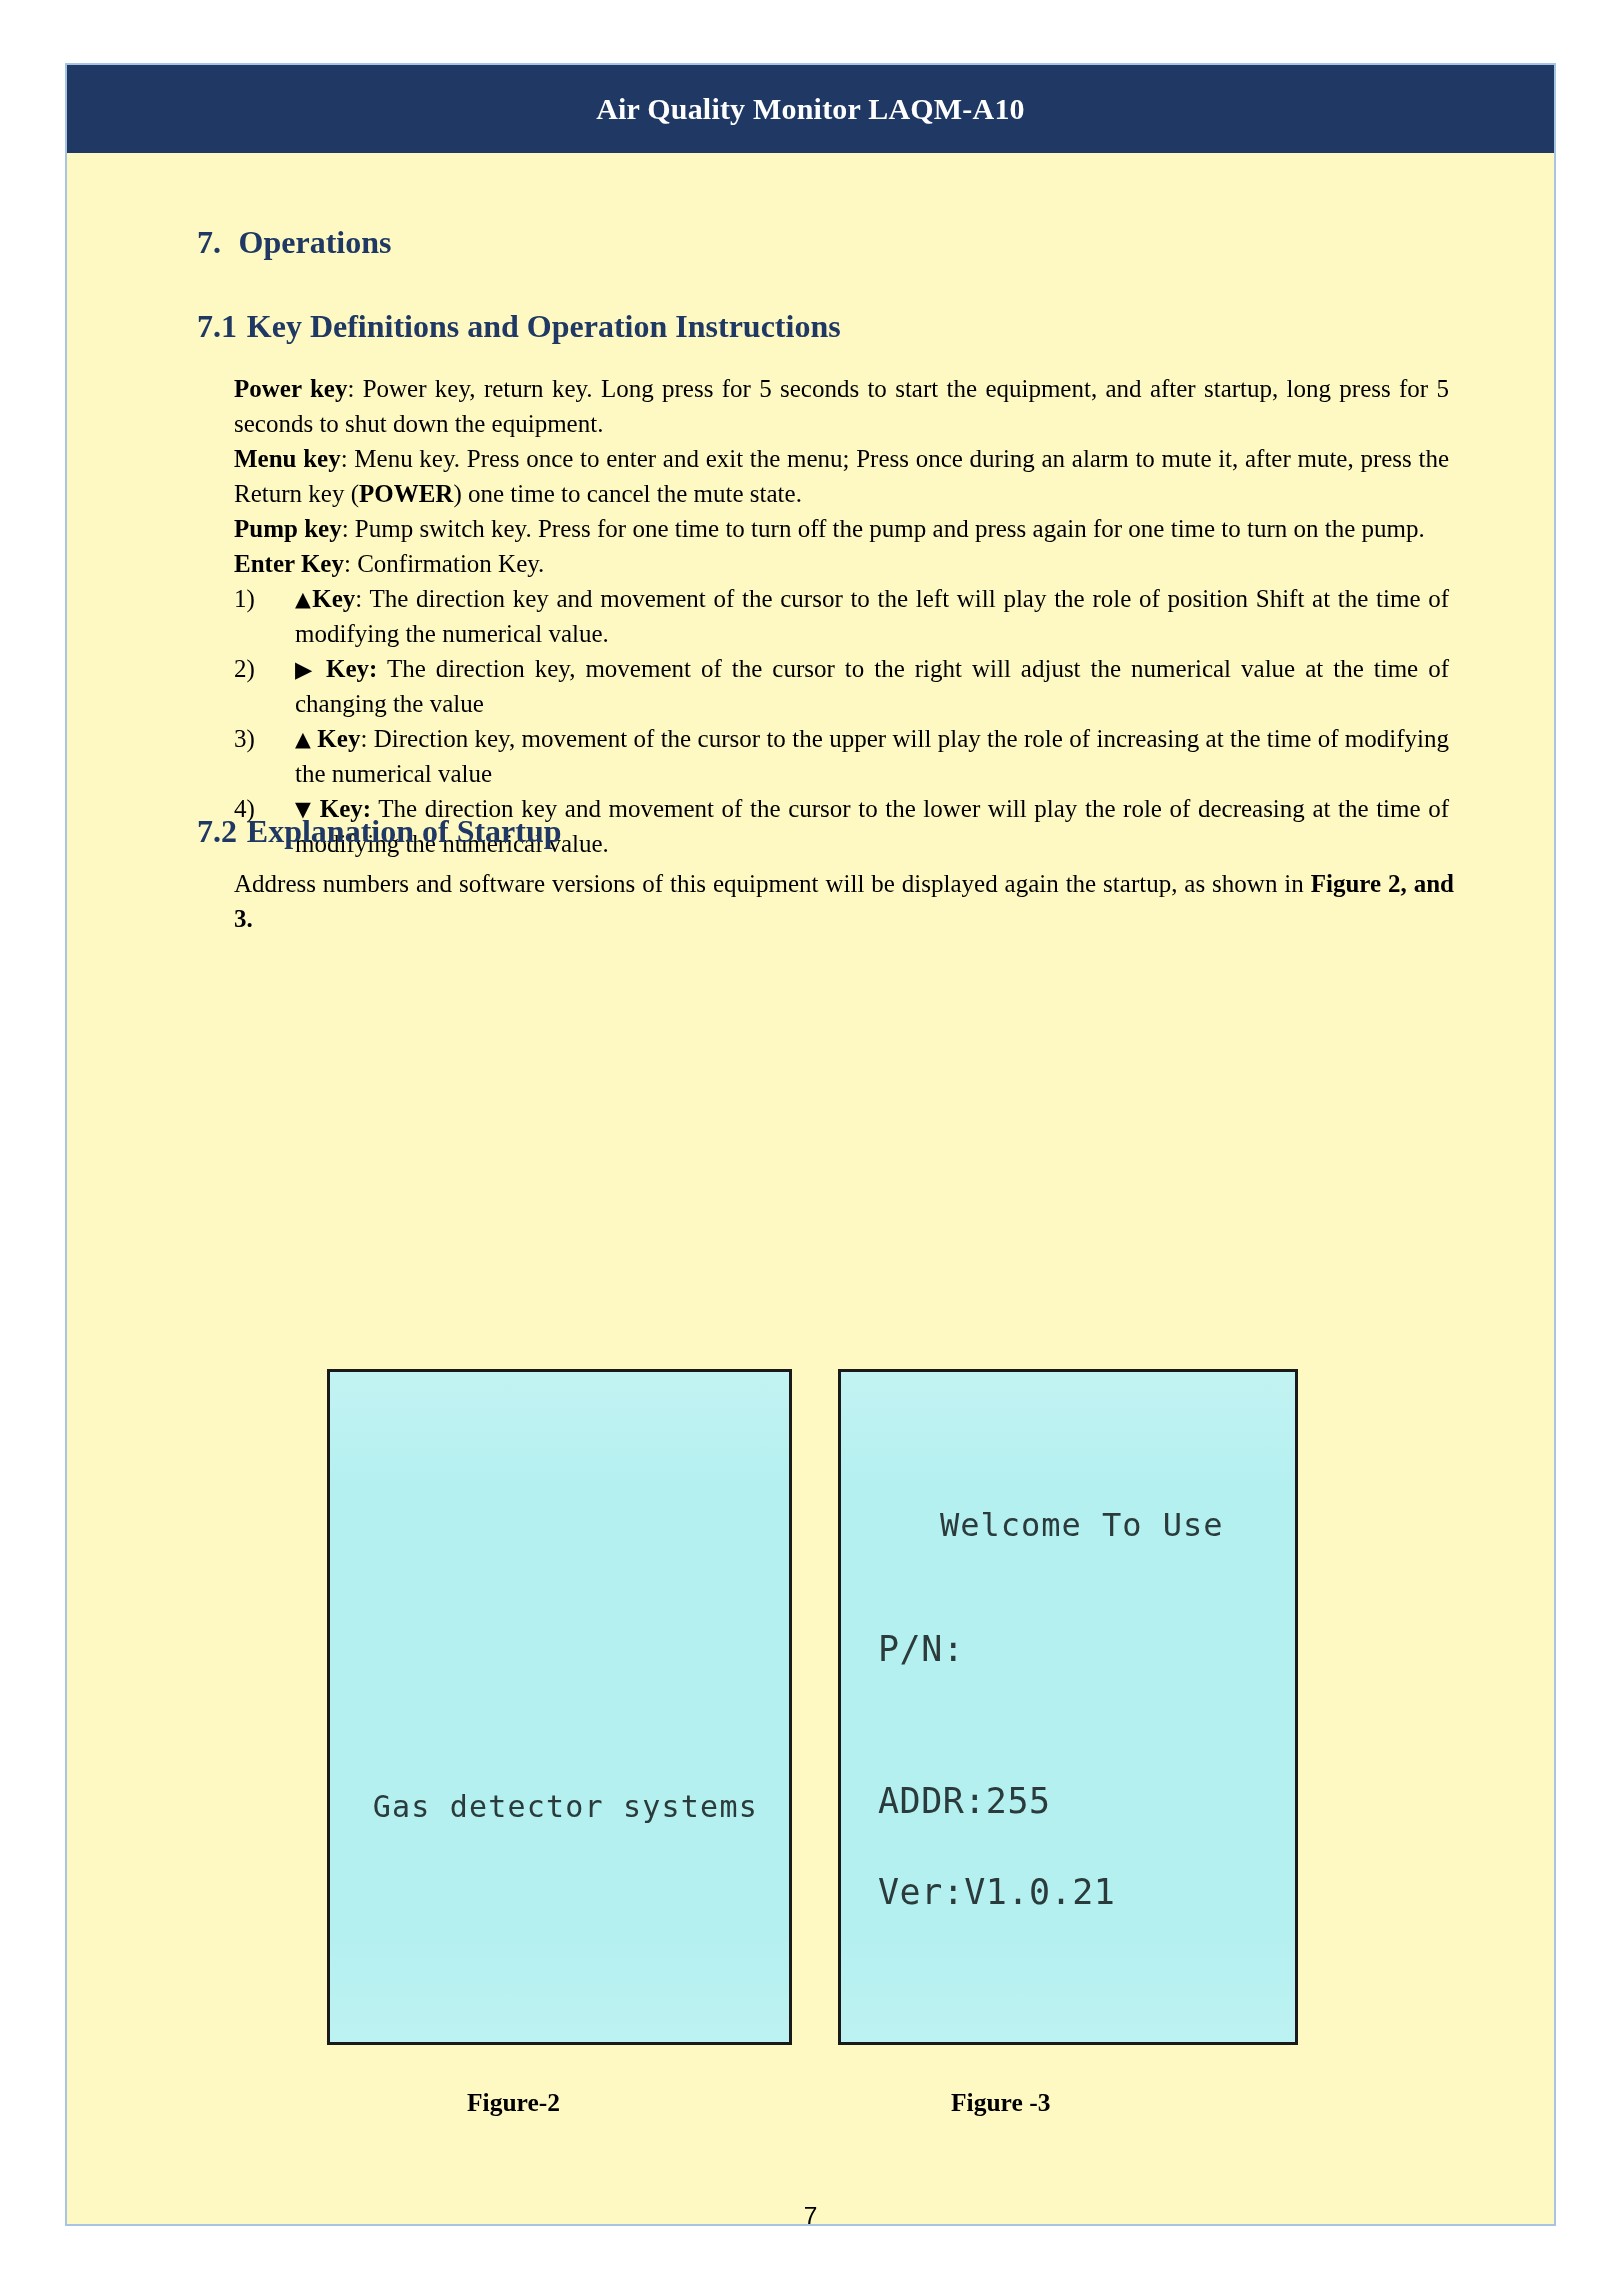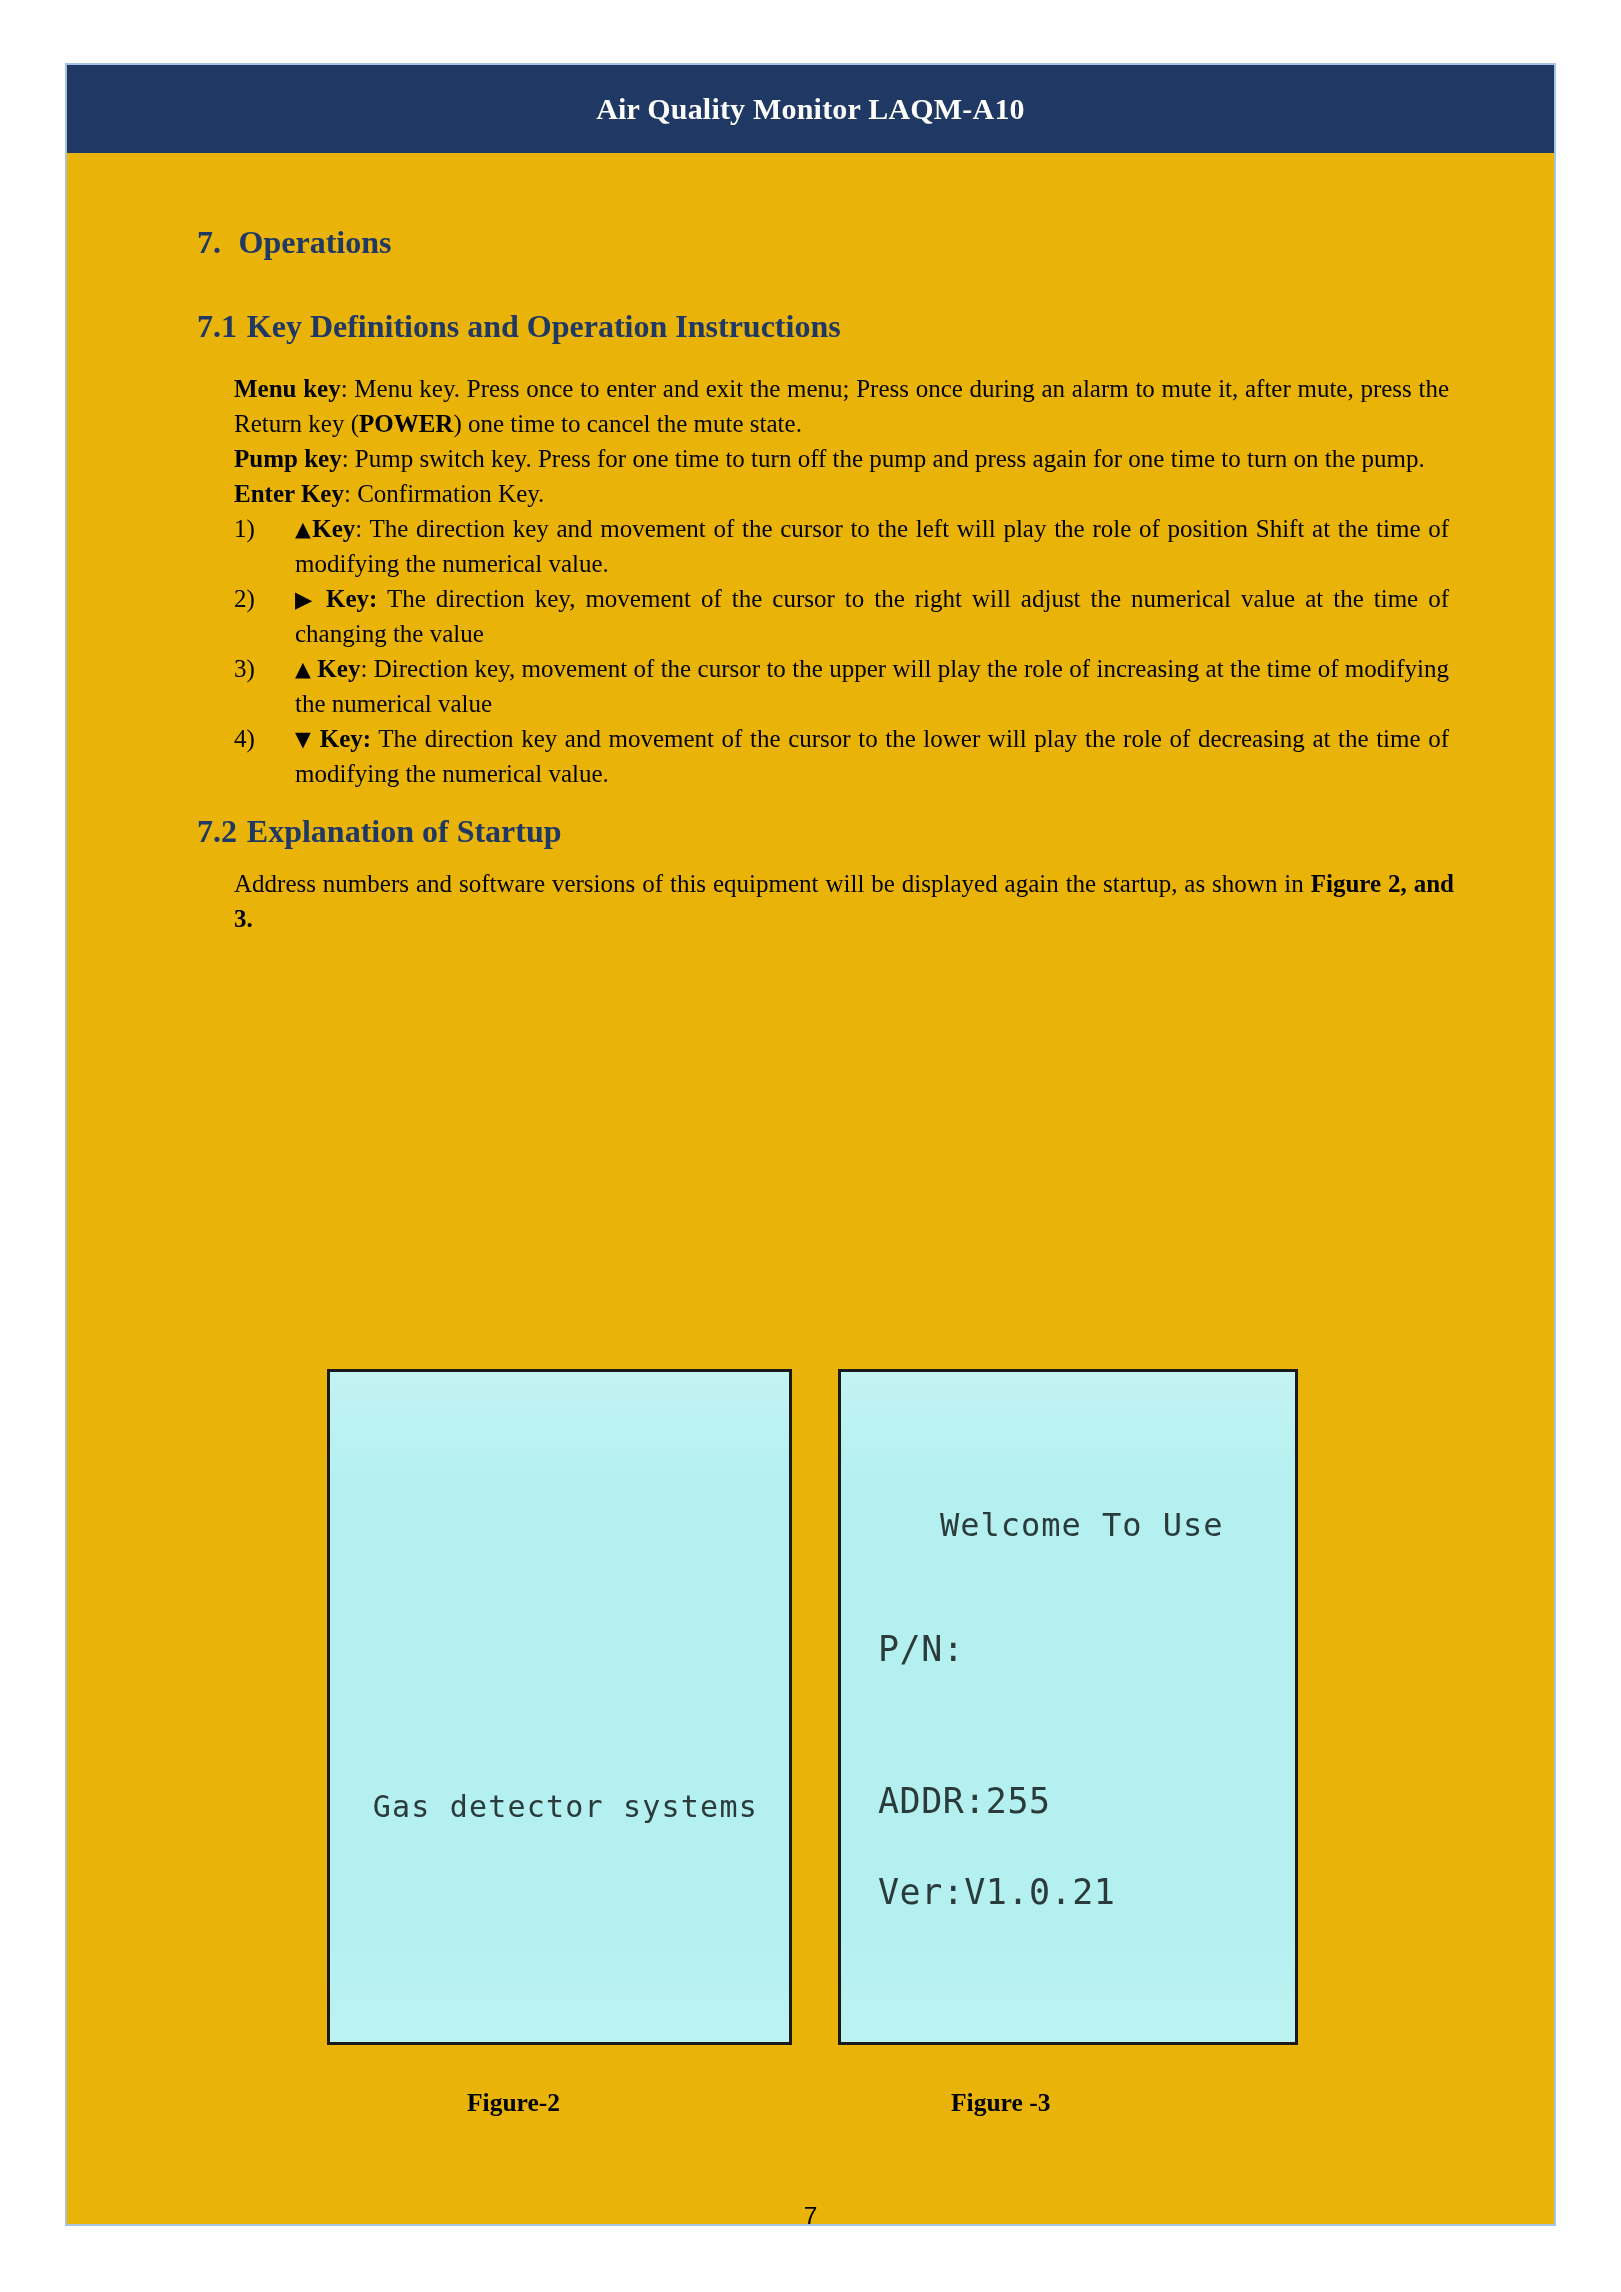--- a/index.html
+++ b/index.html
@@ -17,21 +17,21 @@
   }
 
   
   #page-frame {
     position: absolute;
     left: 65px;
     top: 63px;
     width: 1491px;
     height: 2163px;
     border: 2px solid #A7C4E4;
-    background: #eab308;
+    background: #fef9c3;
   }
 
   
   #header-bar {
     position: absolute;
     left: 0px;
     top: 0px;
     width: 100%;
     height: 88px;
     background: #1F3864;
@@ -232,20 +232,21 @@
     <div class="h1">
       <span class="num">7.</span><span>Operations</span>
     </div>
 
     <div class="h2" id="h2-keydefs">
       <span class="num">7.1</span><span>Key Definitions and Operation Instructions</span>
     </div>
 
     <div class="body-block" id="para-keys">
 
+      <p><span class="lead">Power key</span><span>: </span><span>Power key, return key. Long press for 5 seconds to start the equipment, and after startup, long press for 5 seconds to shut down the equipment.</span></p>
 
       <p><span class="lead">Menu key</span><span>: </span><span>Menu key. Press once to enter and exit the menu; Press once during an alarm to mute it, after mute, press the Return key (</span><span class="lead">POWER</span><span>) one time to cancel the mute state.</span></p>
 
       <p><span class="lead">Pump key</span><span>: </span><span>Pump switch key. Press for one time to turn off the pump and press again for one time to turn on the pump.</span></p>
 
       <p><span class="lead">Enter Key</span><span>: </span><span>Confirmation Key.</span></p>
 
       <ol class="keylist">
         <li>
           <span class="marker">1)</span><span class="lead"><span class="tri">▲</span><span>Key</span></span><span>: </span><span>The direction key and movement of the cursor to the left will play the role of position Shift at the time of modifying the numerical value.</span>

